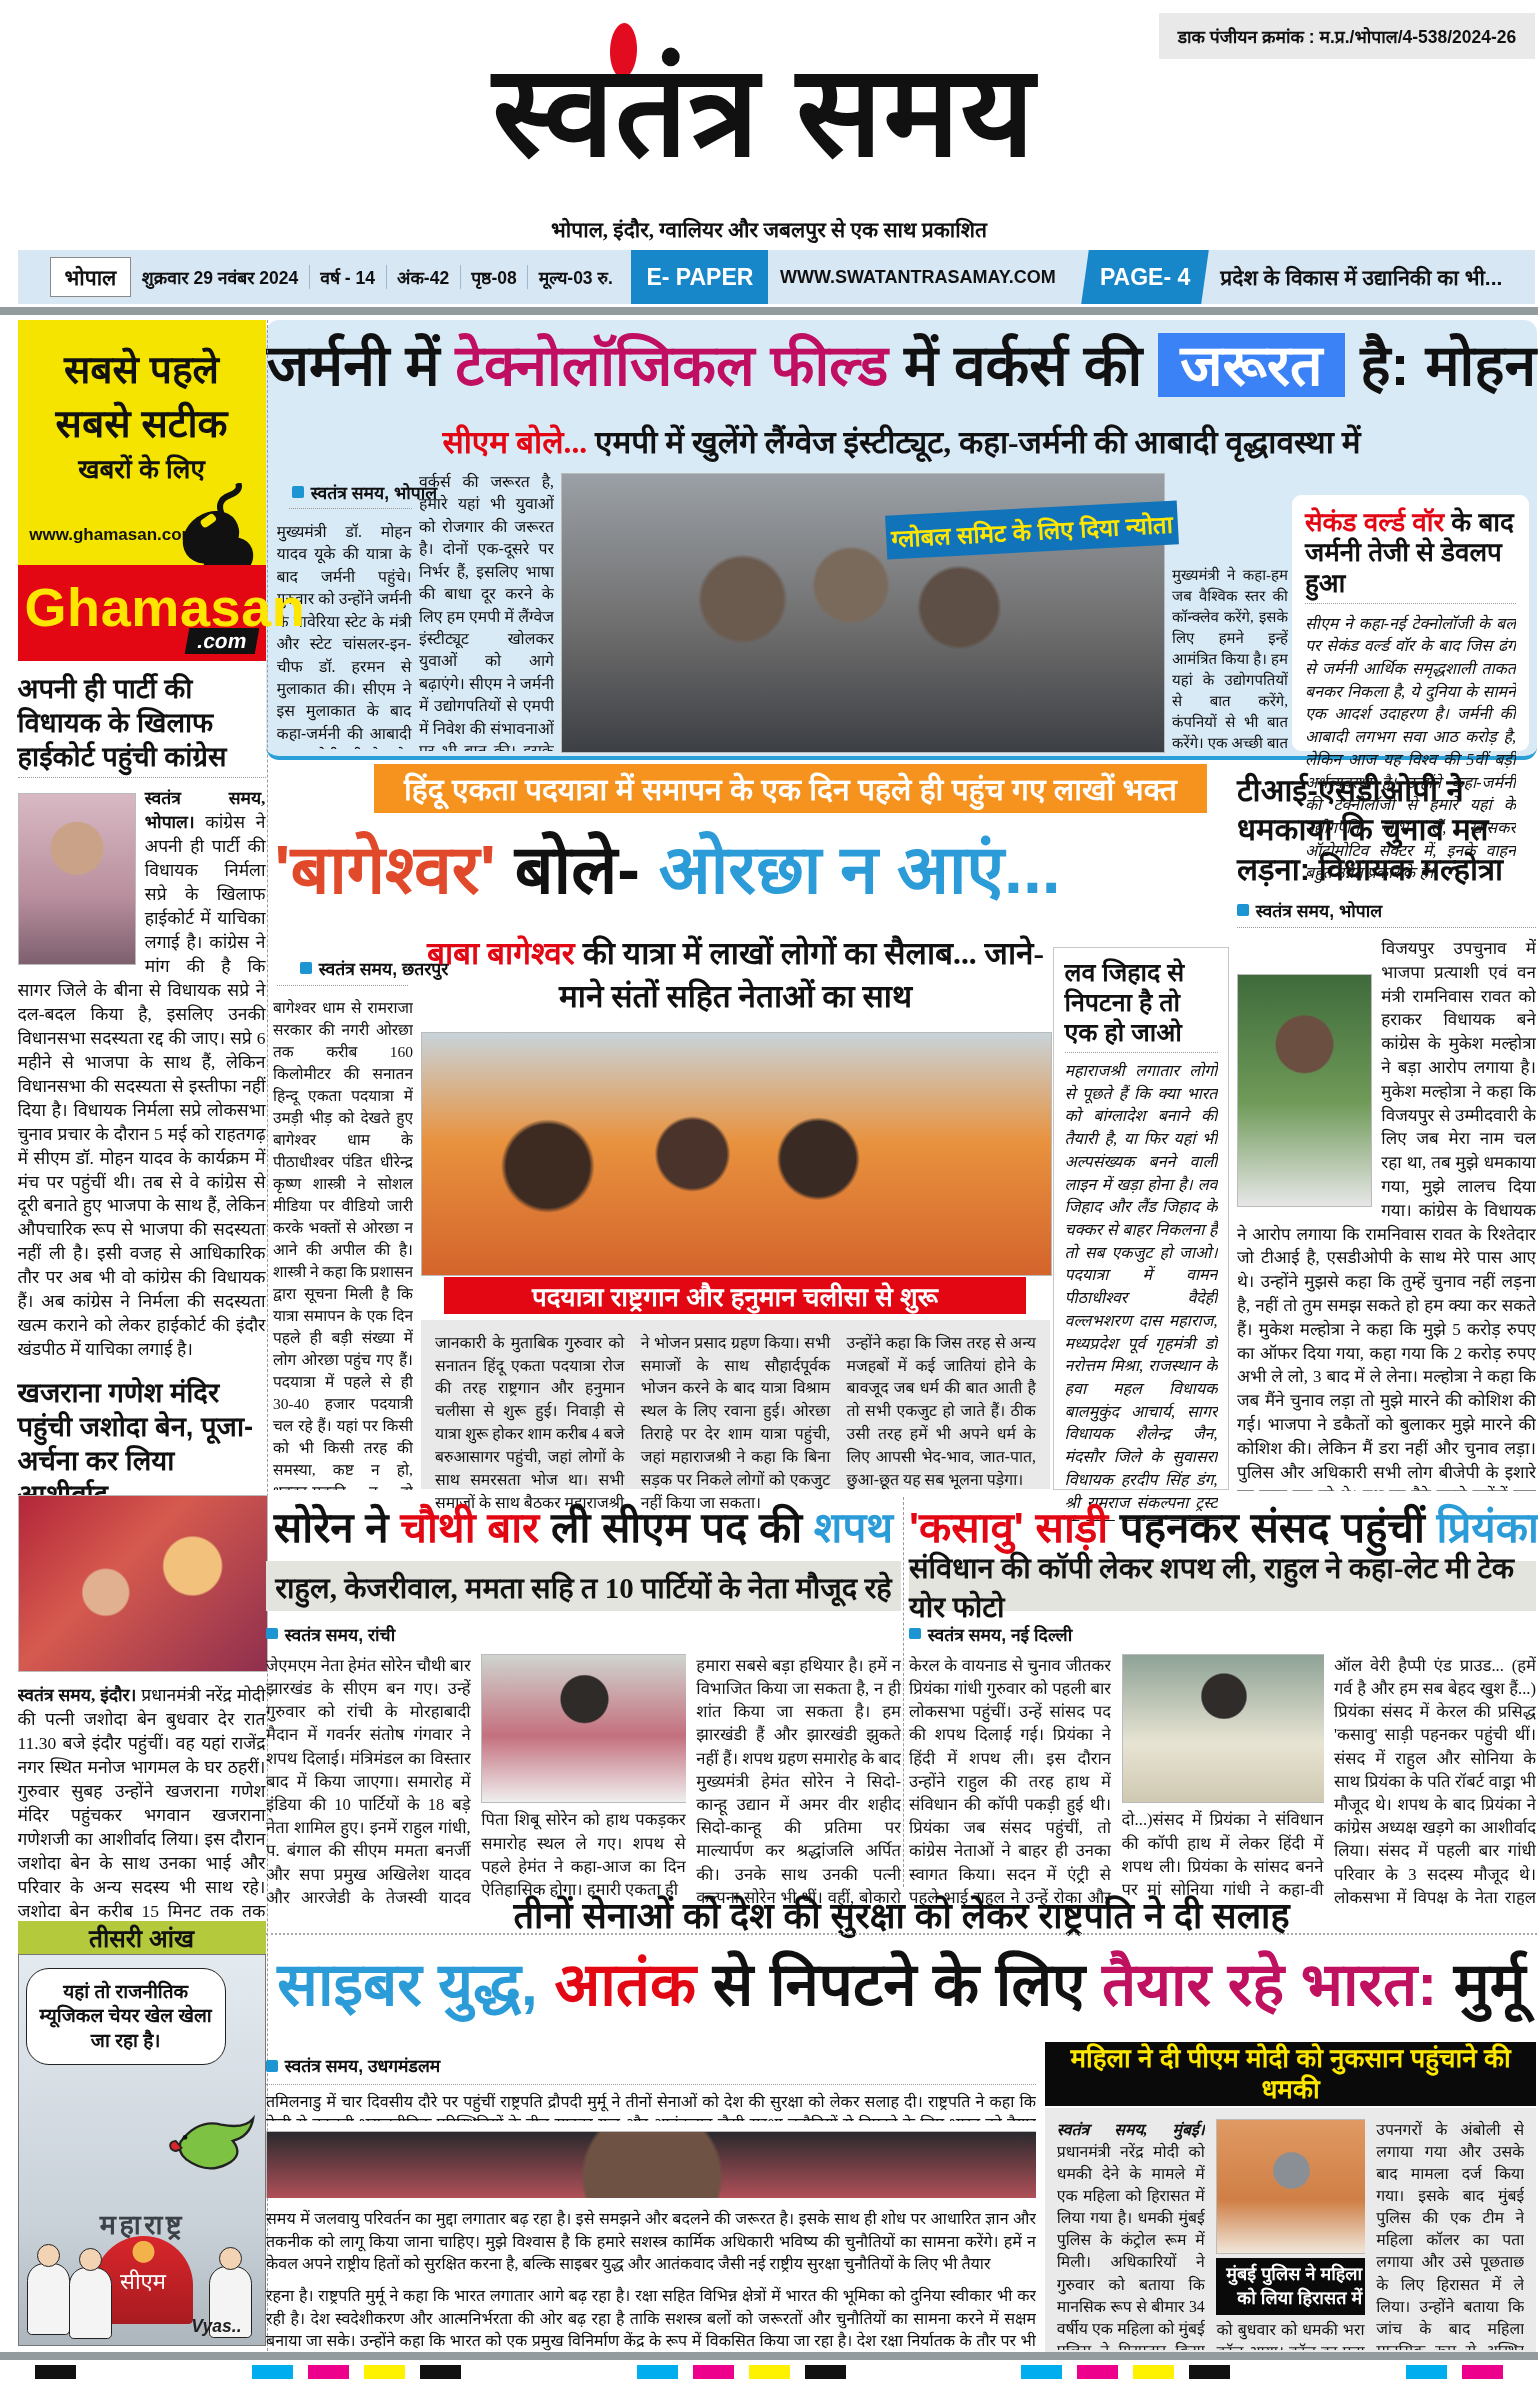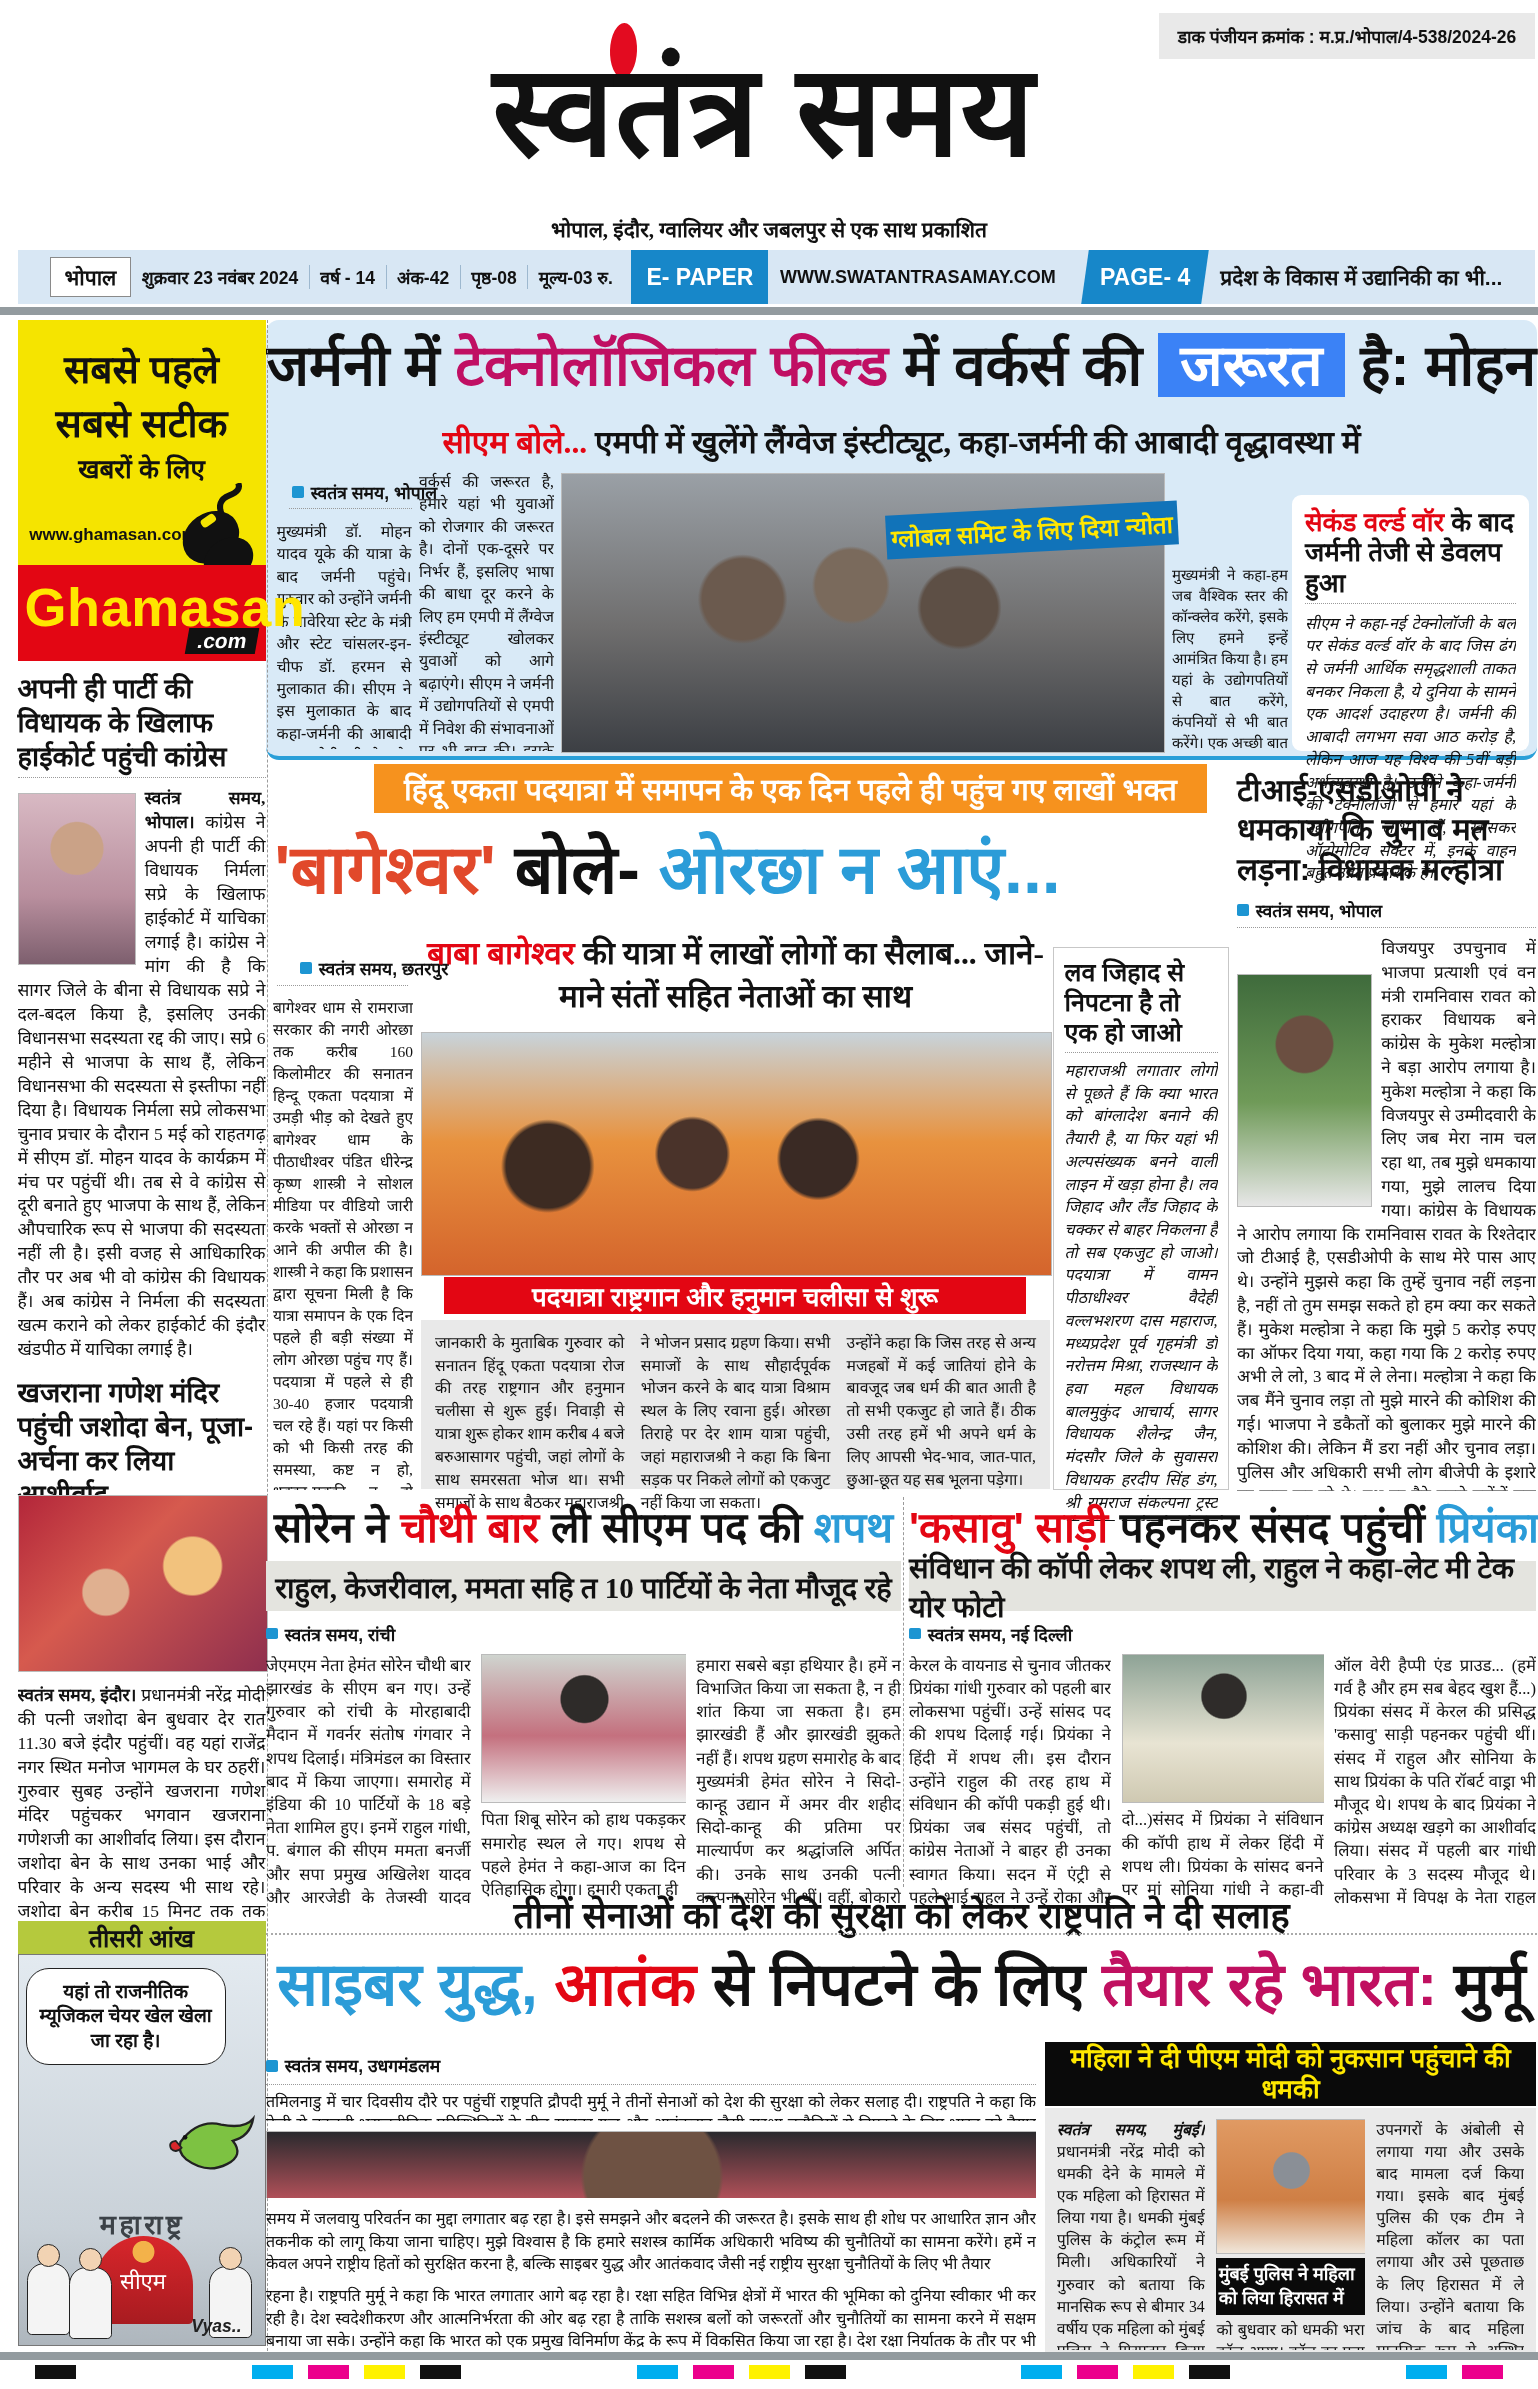--- a/index.html
+++ b/index.html
@@ -142,41 +142,41 @@
      linear-gradient(180deg,#2a2a2e 0%,#c5565f 55%,#d9c6a0 100%);}
   #mur-byline{margin-bottom:5.8px;}
   
   #mah{left:1045px;top:2042px;width:491px;}
   #mah-band{height:64px;background:#0a0a0a;color:#ffe800;font-size:26px;font-weight:bold;display:flex;align-items:center;justify-content:center;text-align:center;line-height:1.2;padding:0 8.2px;}
   #mah-panel{margin-top:2.3px;background:#eaeaea;height:252px;display:flex;gap:11.7px;padding:10.5px 11.7px;box-sizing:border-box;}
   #mah-panel .hc{flex:1;font-size:15.8px;line-height:1.4;overflow:hidden;}
   #mah-photo{width:100%;height:133px;background:
      radial-gradient(circle at 50% 38%,#8a8f96 0 16%,transparent 17%),
      linear-gradient(180deg,#e09a63 0%,#cf7f45 60%,#f0e6da 100%);}
-  #mah-cap{background:#0a0a0a;color:#fff;font-size:18px;font-weight:bold;text-align:left;line-height:1.3;padding:4.7px 2.3px;margin:4.7px 0;}
+  #mah-cap{background:#0a0a0a;color:#fff;font-size:18px;font-weight:bold;text-align:right;line-height:1.3;padding:4.7px 2.3px;margin:4.7px 0;}
   
   #marks{left:35px;top:2365px;width:1468px;display:flex;justify-content:space-between;}
   .mgrp{display:flex;gap:15px;}
   .sw{width:41px;height:14px;}
   .sw.c{background:#00aeef;} .sw.m{background:#ec008c;} .sw.y{background:#fff200;} .sw.k{background:#111;}
   #sep-side{left:267px;top:320px;height:2031px;border-left:1.8px dashed #9a9a9a;}
 </style>
 </head>
 <body>
 
 <div id="page">
 
   <div id="postal" class="abs">डाक पंजीयन क्रमांक : म.प्र./भोपाल/4-538/2024-26</div>
   <div id="reddot" class="abs"></div>
   <div id="title" class="abs ctr">स्वतंत्र समय</div>
   <div id="tagline" class="abs ctr serif">भोपाल, इंदौर, ग्वालियर और जबलपुर से एक साथ प्रकाशित</div>
 
   <div id="datestrip" class="abs">
     <span id="citybox">भोपाल</span>
-    <span class="cell first">शुक्रवार 23 नवंबर 2024</span>
+    <span class="cell first">शुक्रवार 29 नवंबर 2024</span>
     <span class="cell">वर्ष - 14</span>
     <span class="cell">अंक-42</span>
     <span class="cell">पृष्ठ-08</span>
     <span class="cell">मूल्य-03 रु.</span>
     <span class="bluebox" style="margin-left:8.2px;">E- PAPER</span>
     <span id="website">WWW.SWATANTRASAMAY.COM</span>
     <span class="bluebox" id="pagebox">
         <span>PAGE- 4</span>
       </span>
     <span id="teaser">प्रदेश के विकास में उद्यानिकी का भी...</span>

